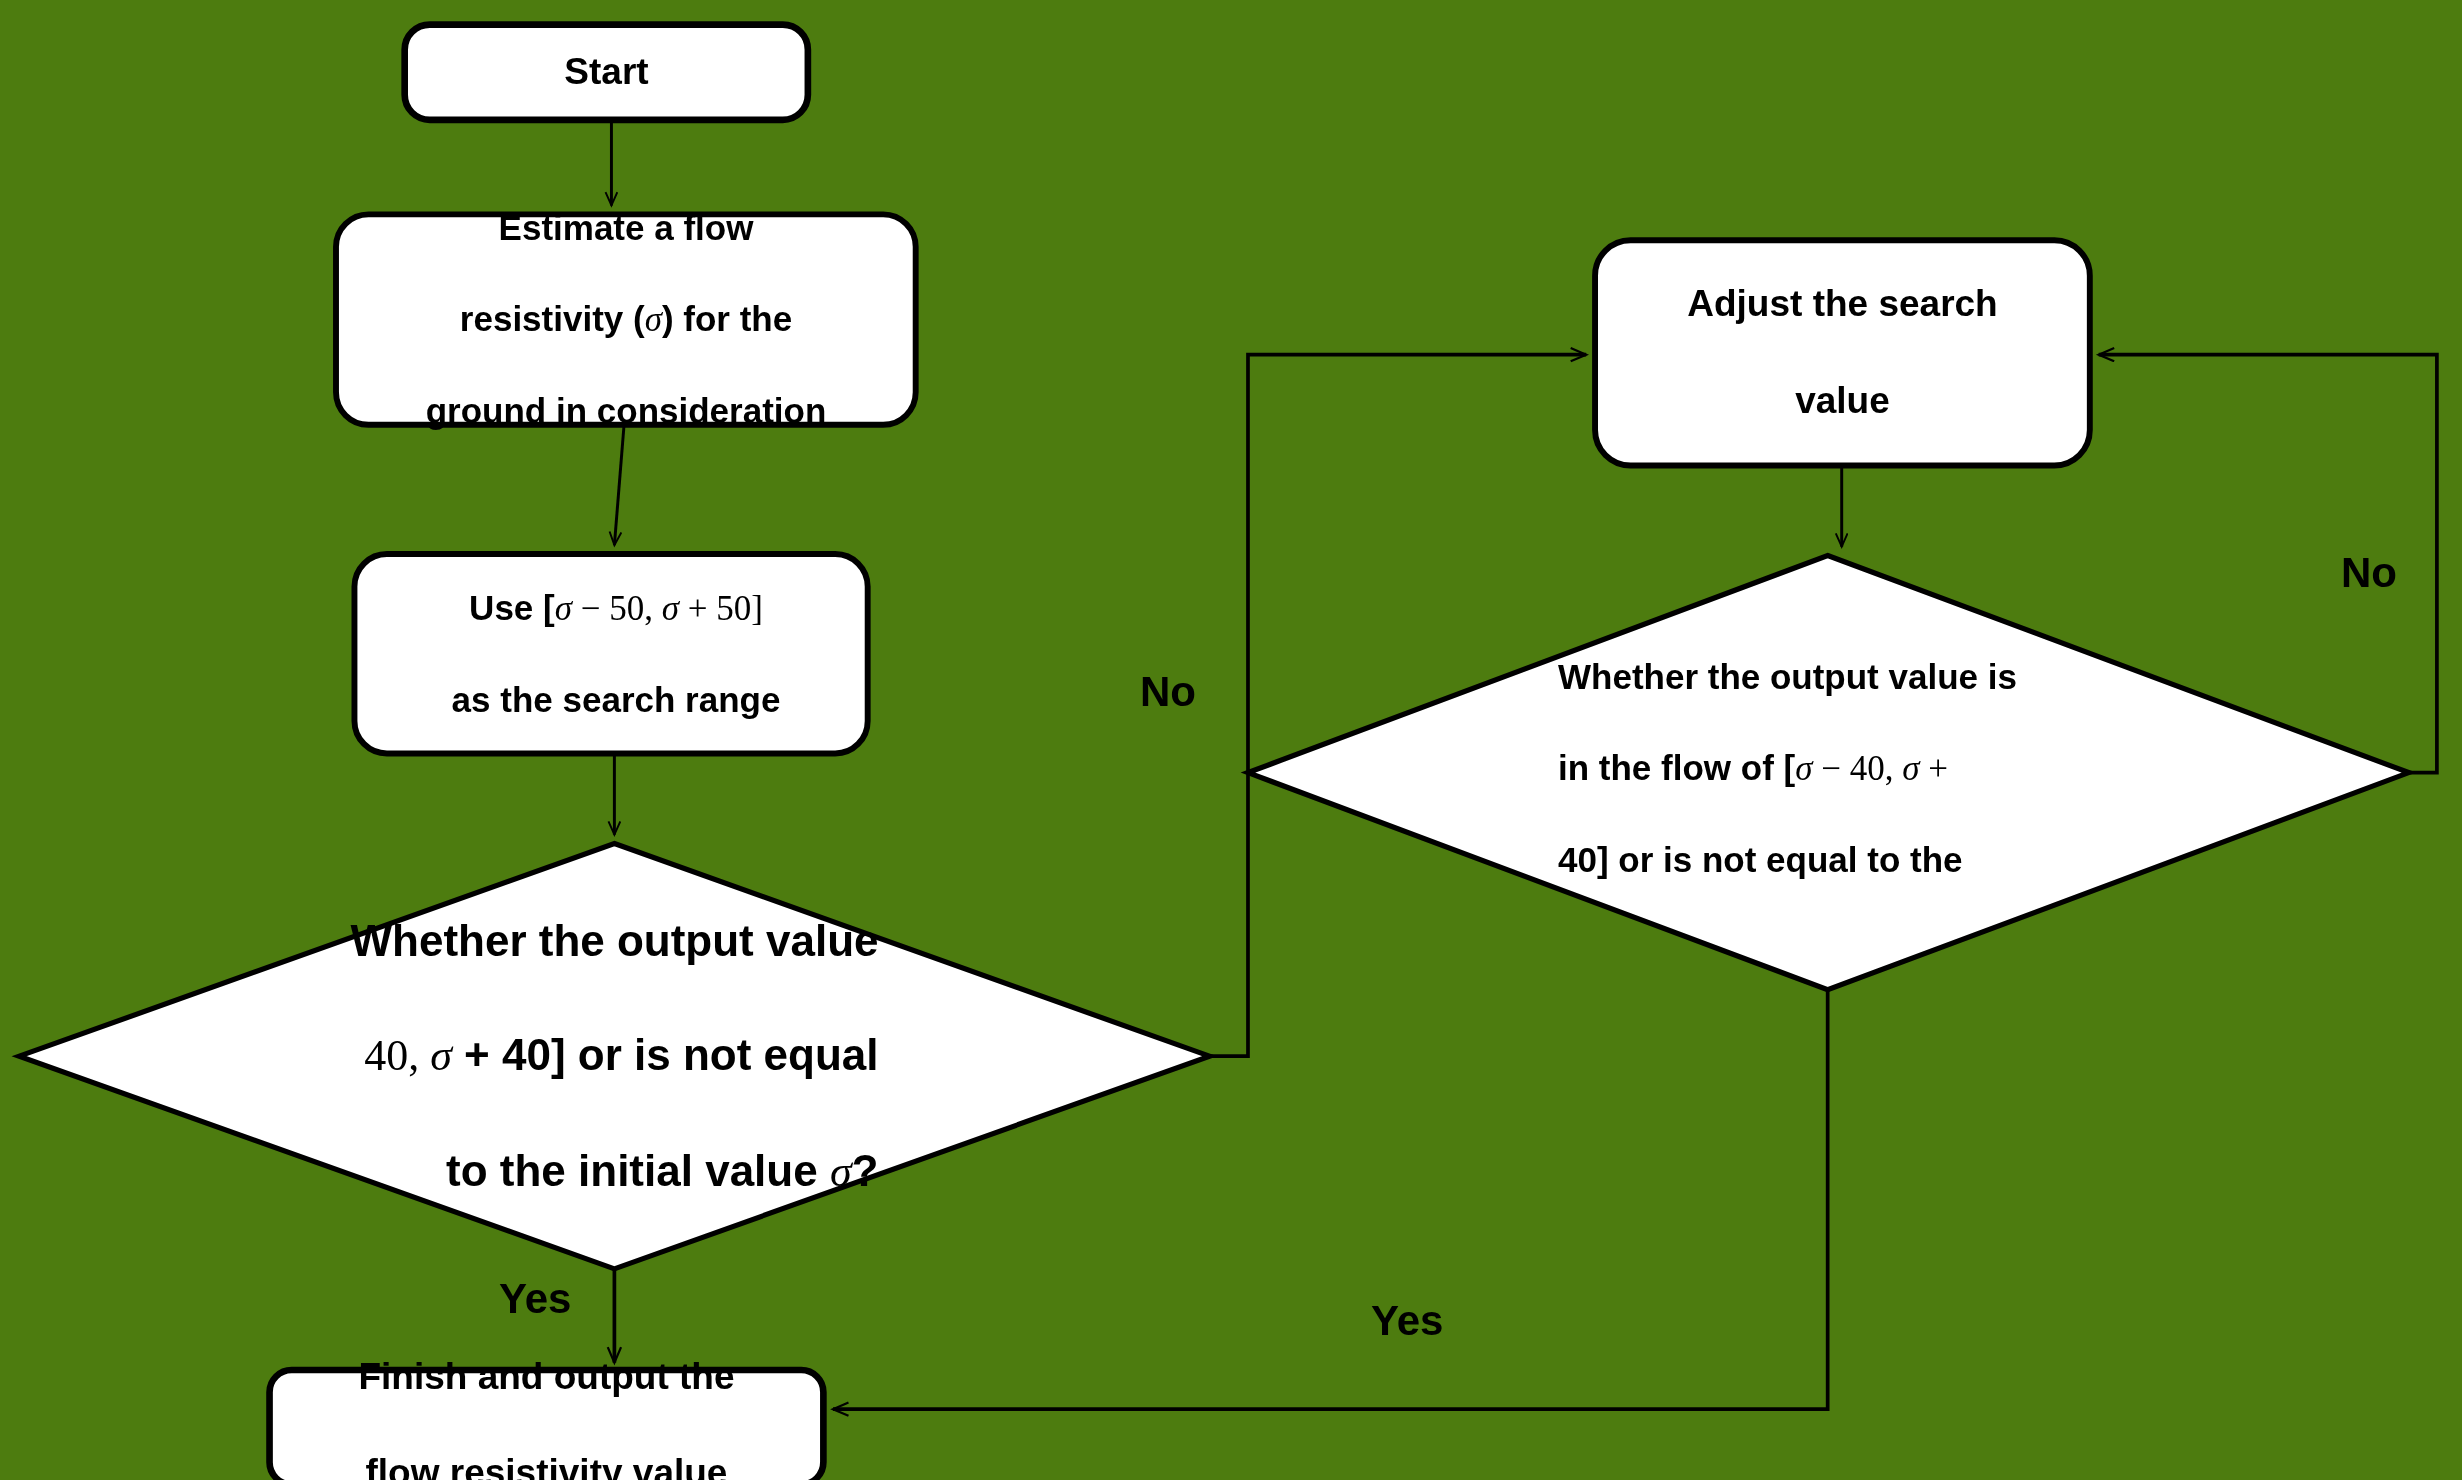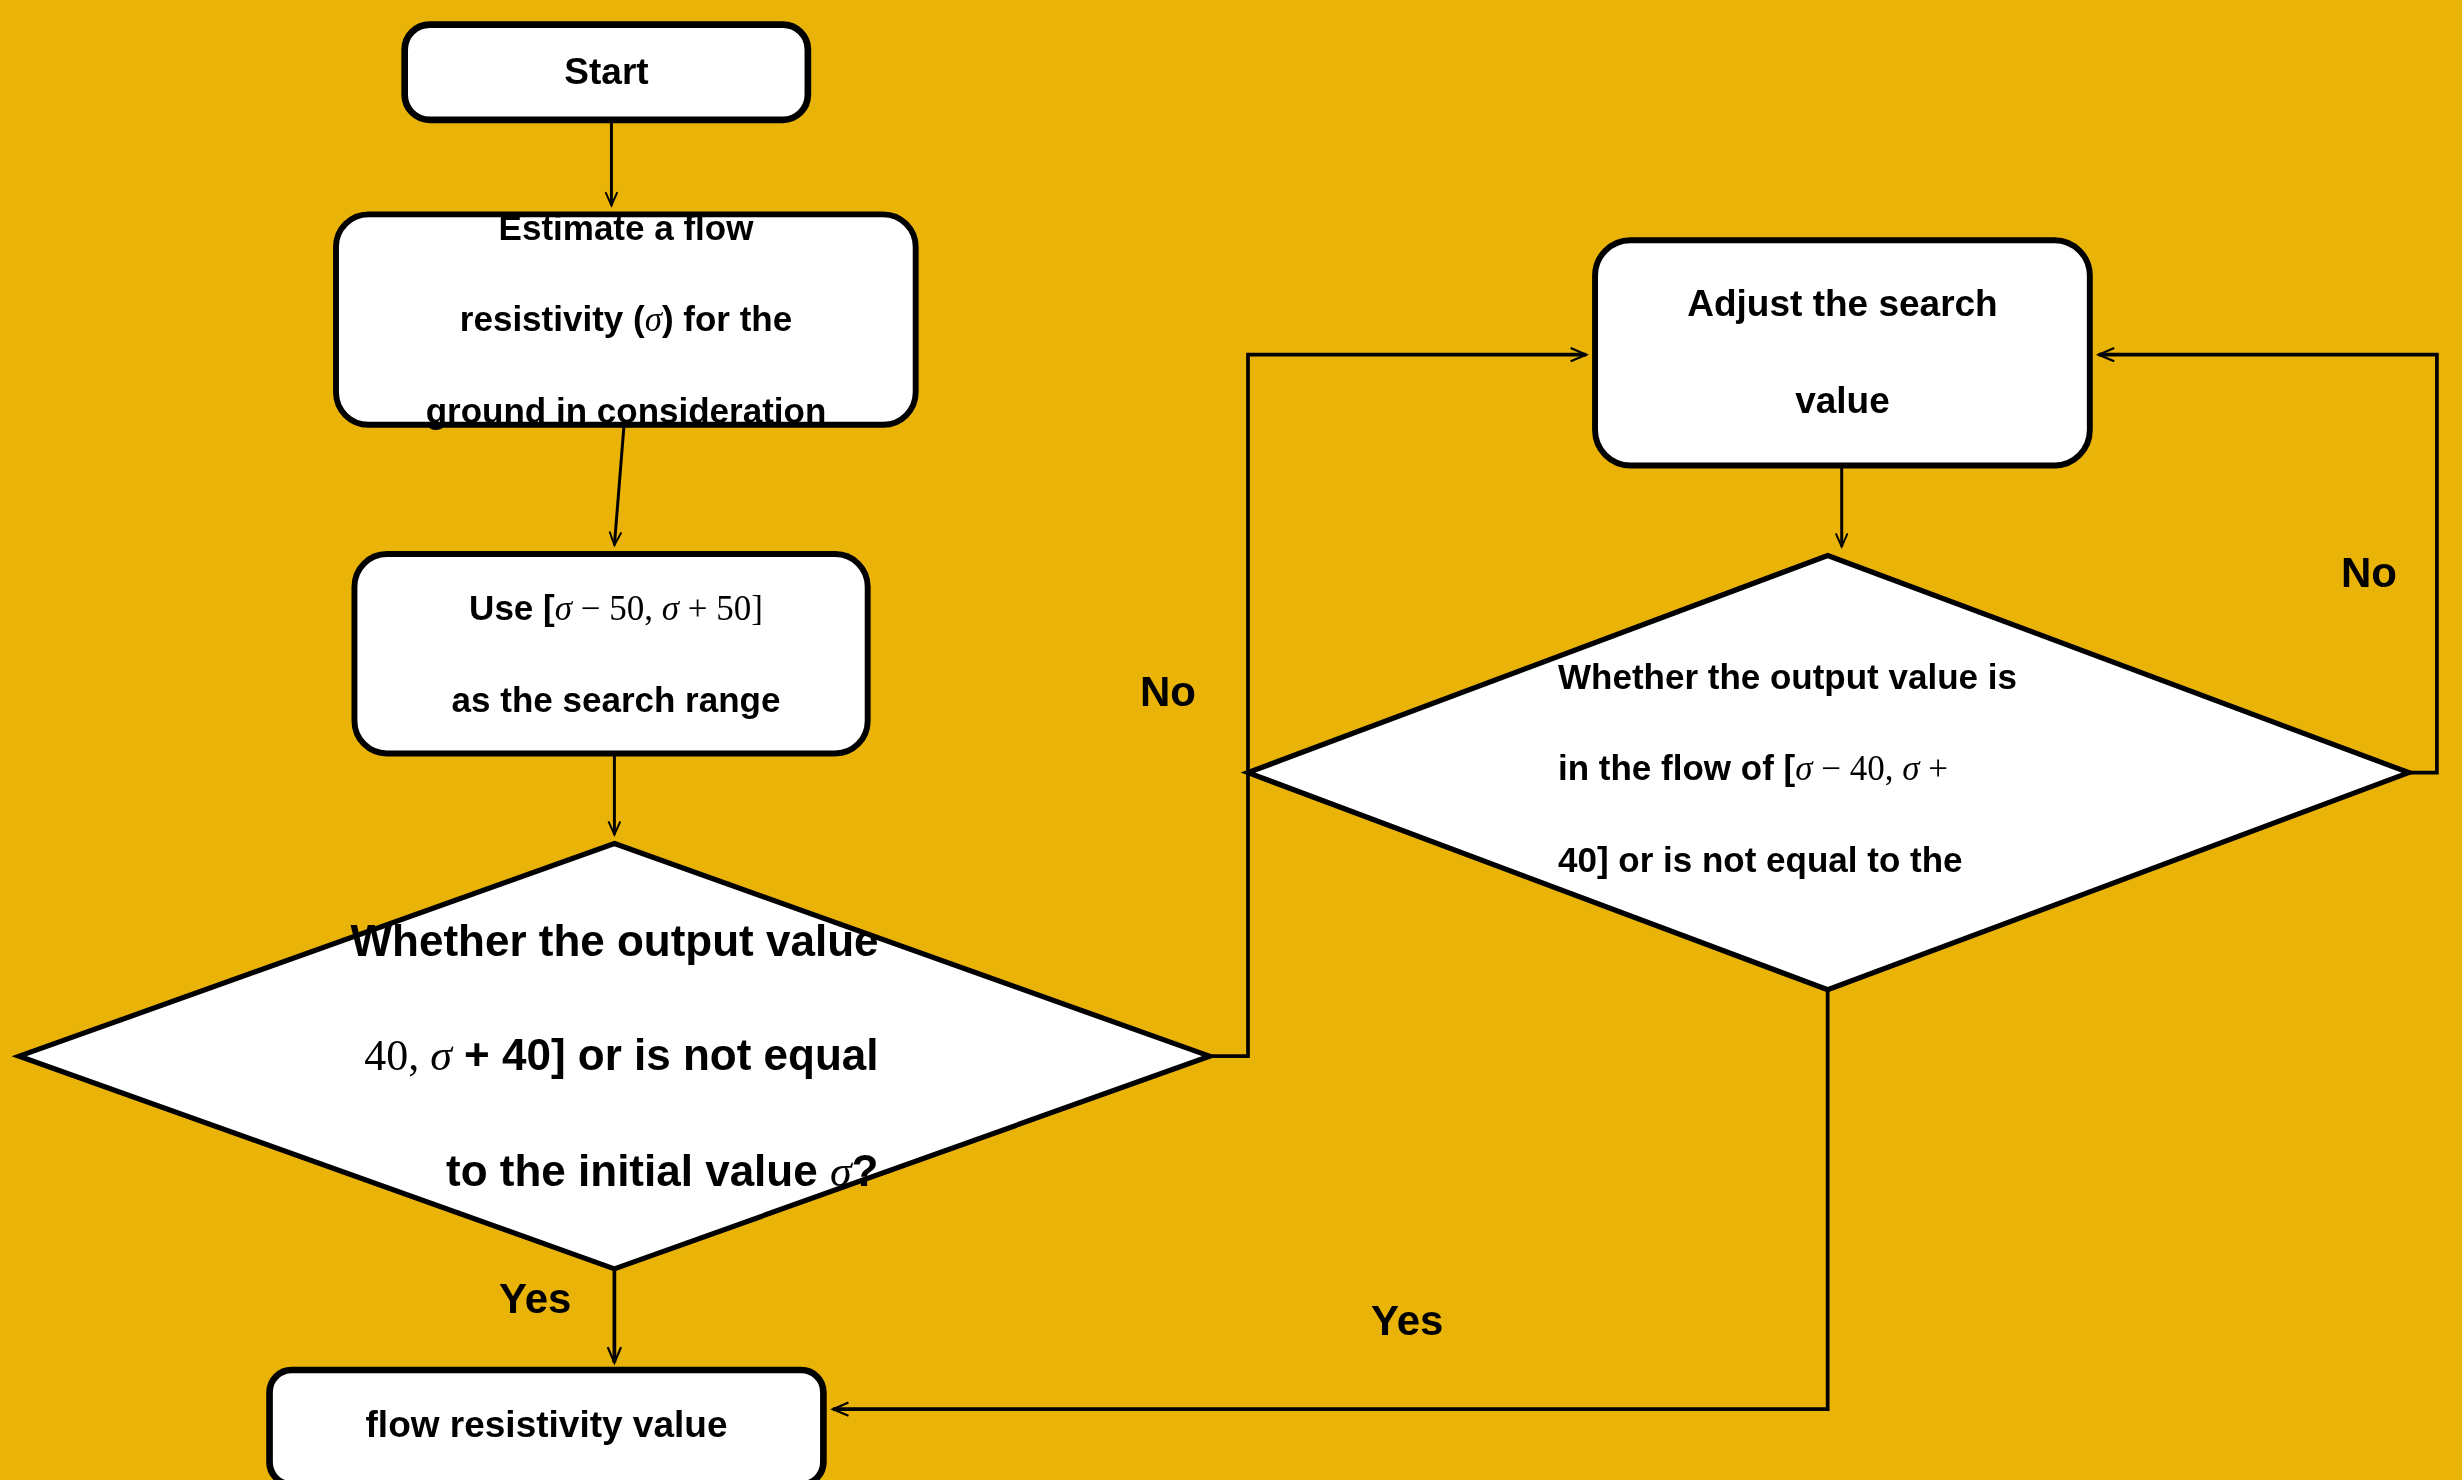--- a/index.html
+++ b/index.html
@@ -4,21 +4,21 @@
 <style>
   html, body {
     margin: 0;
     padding: 0;
     background: #ffffff;
   }
   #stage {
     position: relative;
     width: 2462px;
     height: 1481px;
-    background: #eab308;
+    background: #4d7c0f;
     overflow: hidden;
     font-family: "Liberation Sans", sans-serif;
   }
   svg.layer {
     position: absolute;
     left: 0;
     top: 0;
     width: 2462px;
     height: 1481px;
   }
@@ -138,20 +138,21 @@
   <div class="node-text leftalign" style="left:1558px; top:650px; width:665px; height:236px; font-size:35px;">
     <div>
       <div>Whether the output value is</div>
       <div><span>in the flow of [</span><span class="mathnum"><span class="math">σ</span><span> − 40, </span><span class="math">σ</span><span> +</span></span></div>
       <div>40] or is not equal to the</div>
     </div>
   </div>
 
   <div class="node-text" style="left:273px; top:1368px; width:547px; height:114px; font-size:37px;">
     <div>
+      <div>Finish and output the</div>
       <div>flow resistivity value</div>
     </div>
   </div>
 
   <div class="edge-label" style="left:1140px; top:671px;">No</div>
 
   <div class="edge-label" style="left:499px; top:1278px;">Yes</div>
 
   <div class="edge-label" style="left:2341px; top:552px;">No</div>
 

